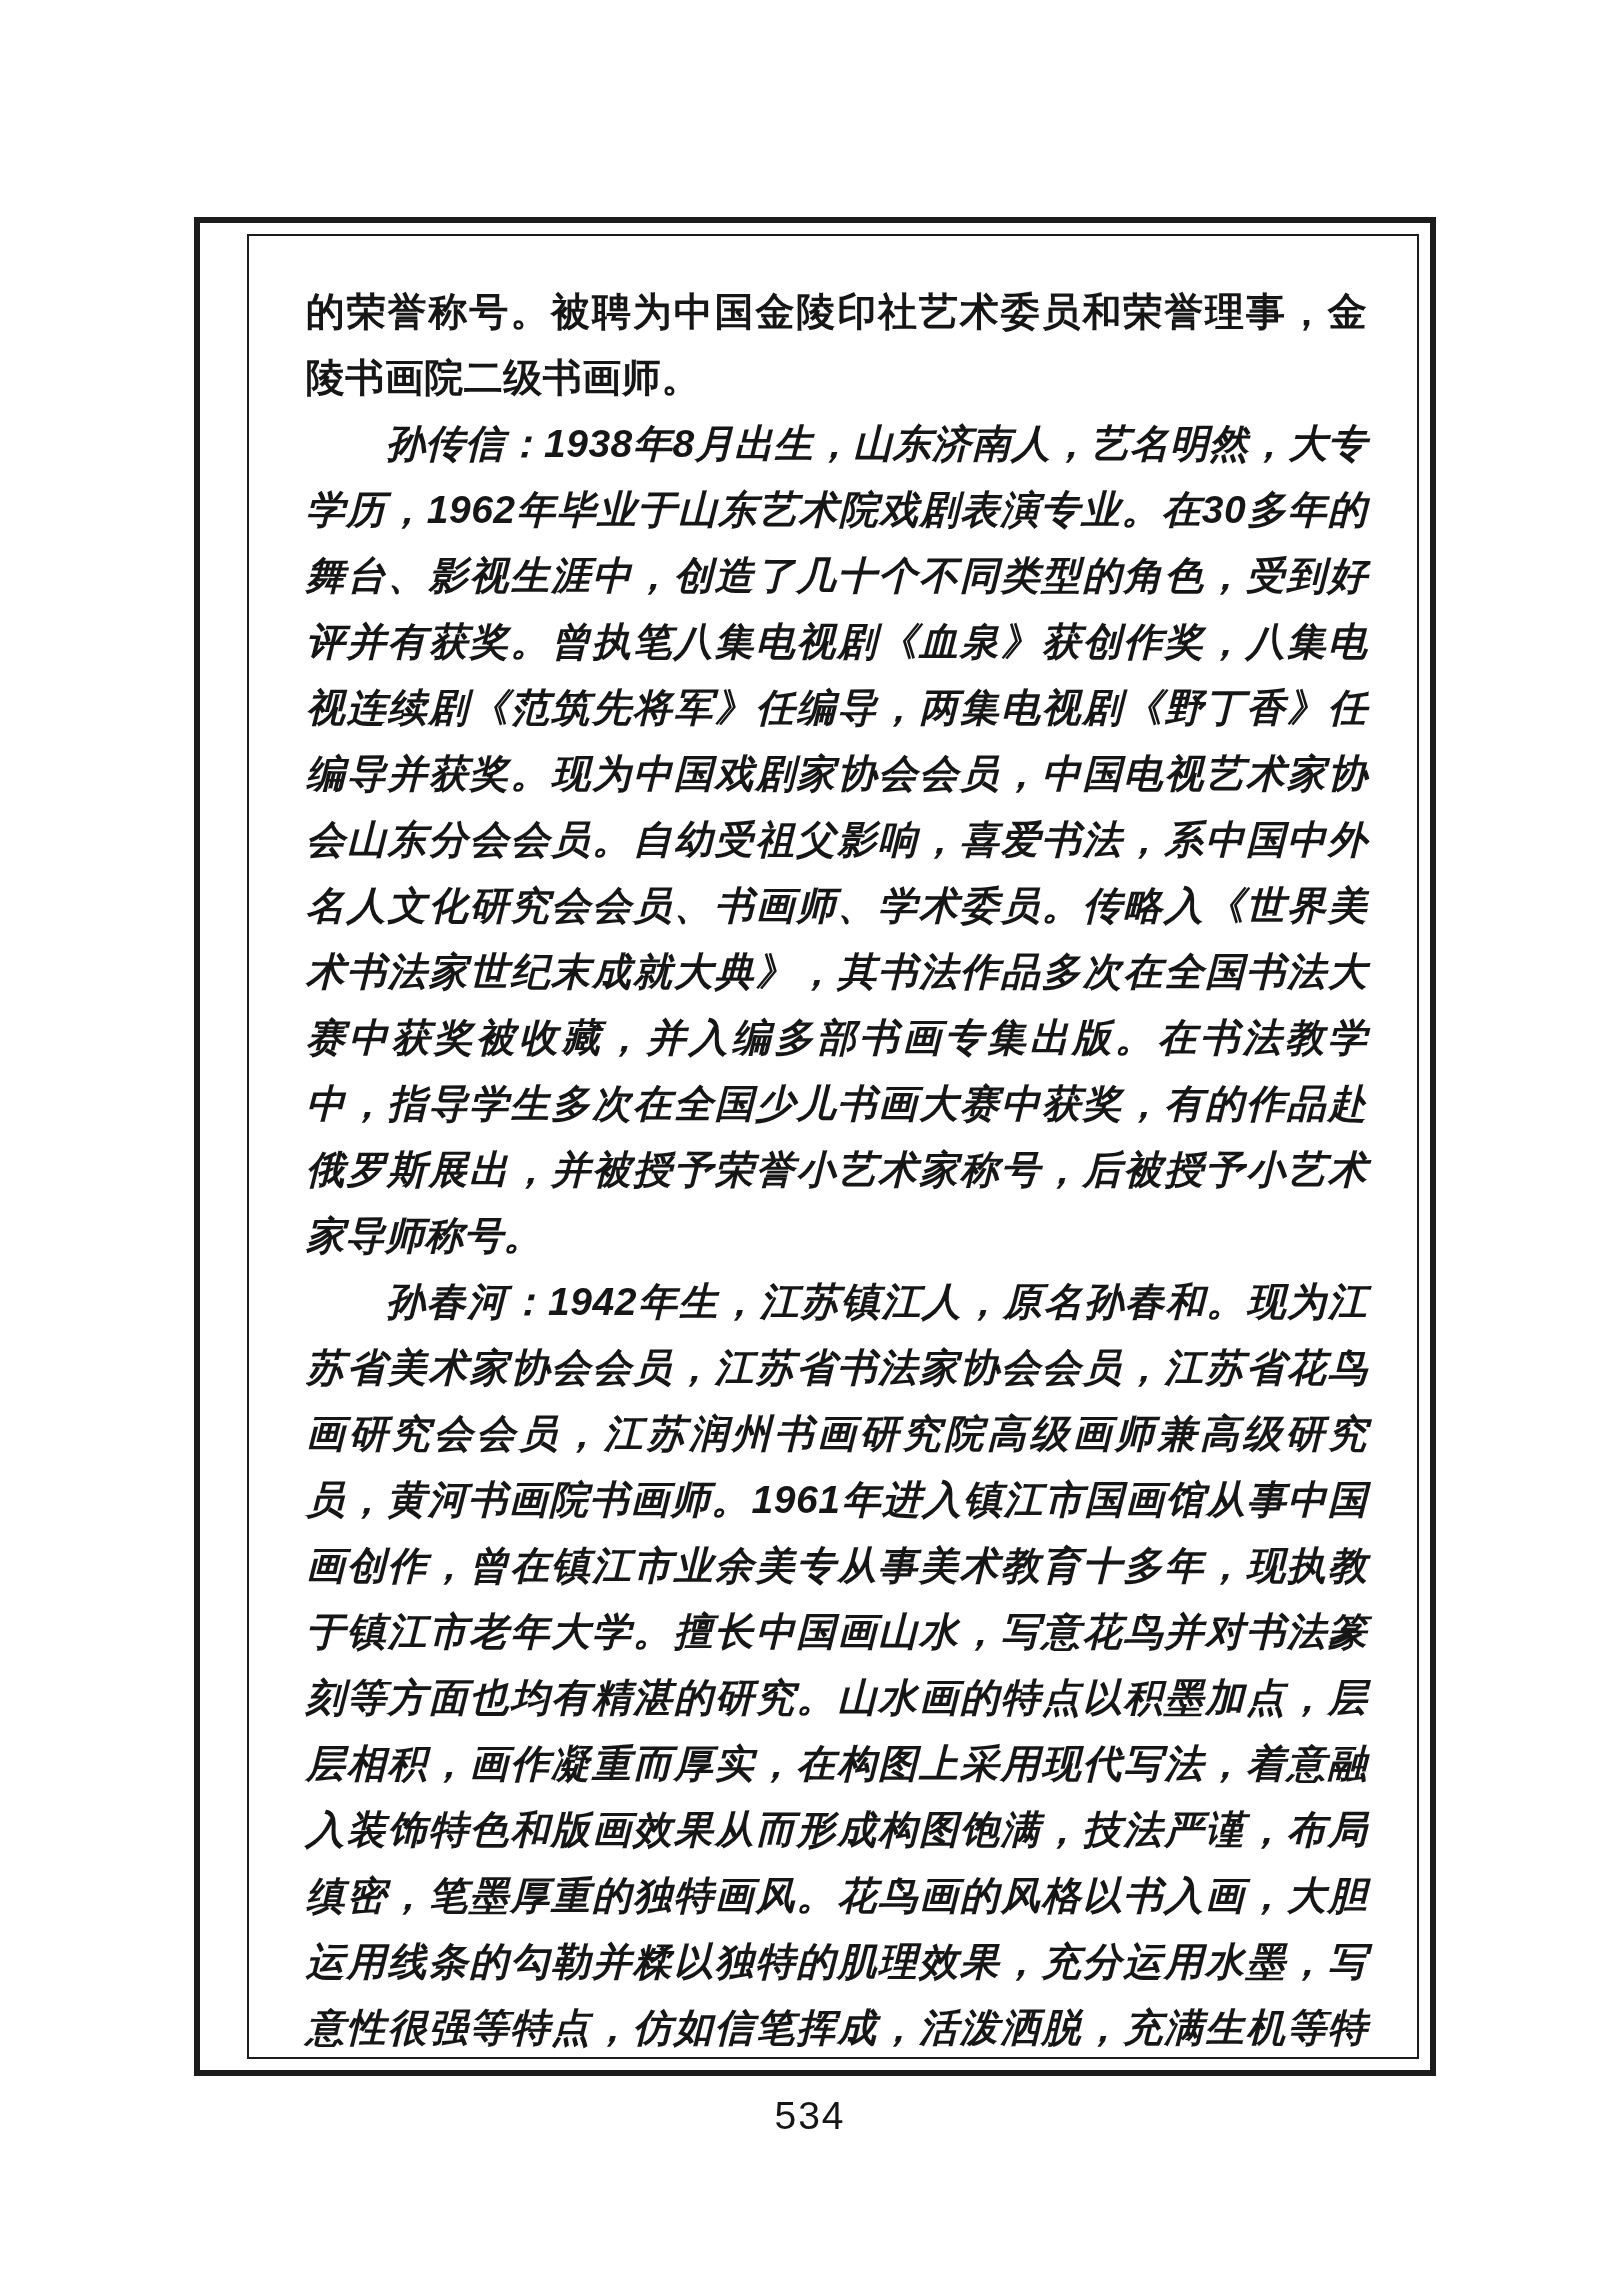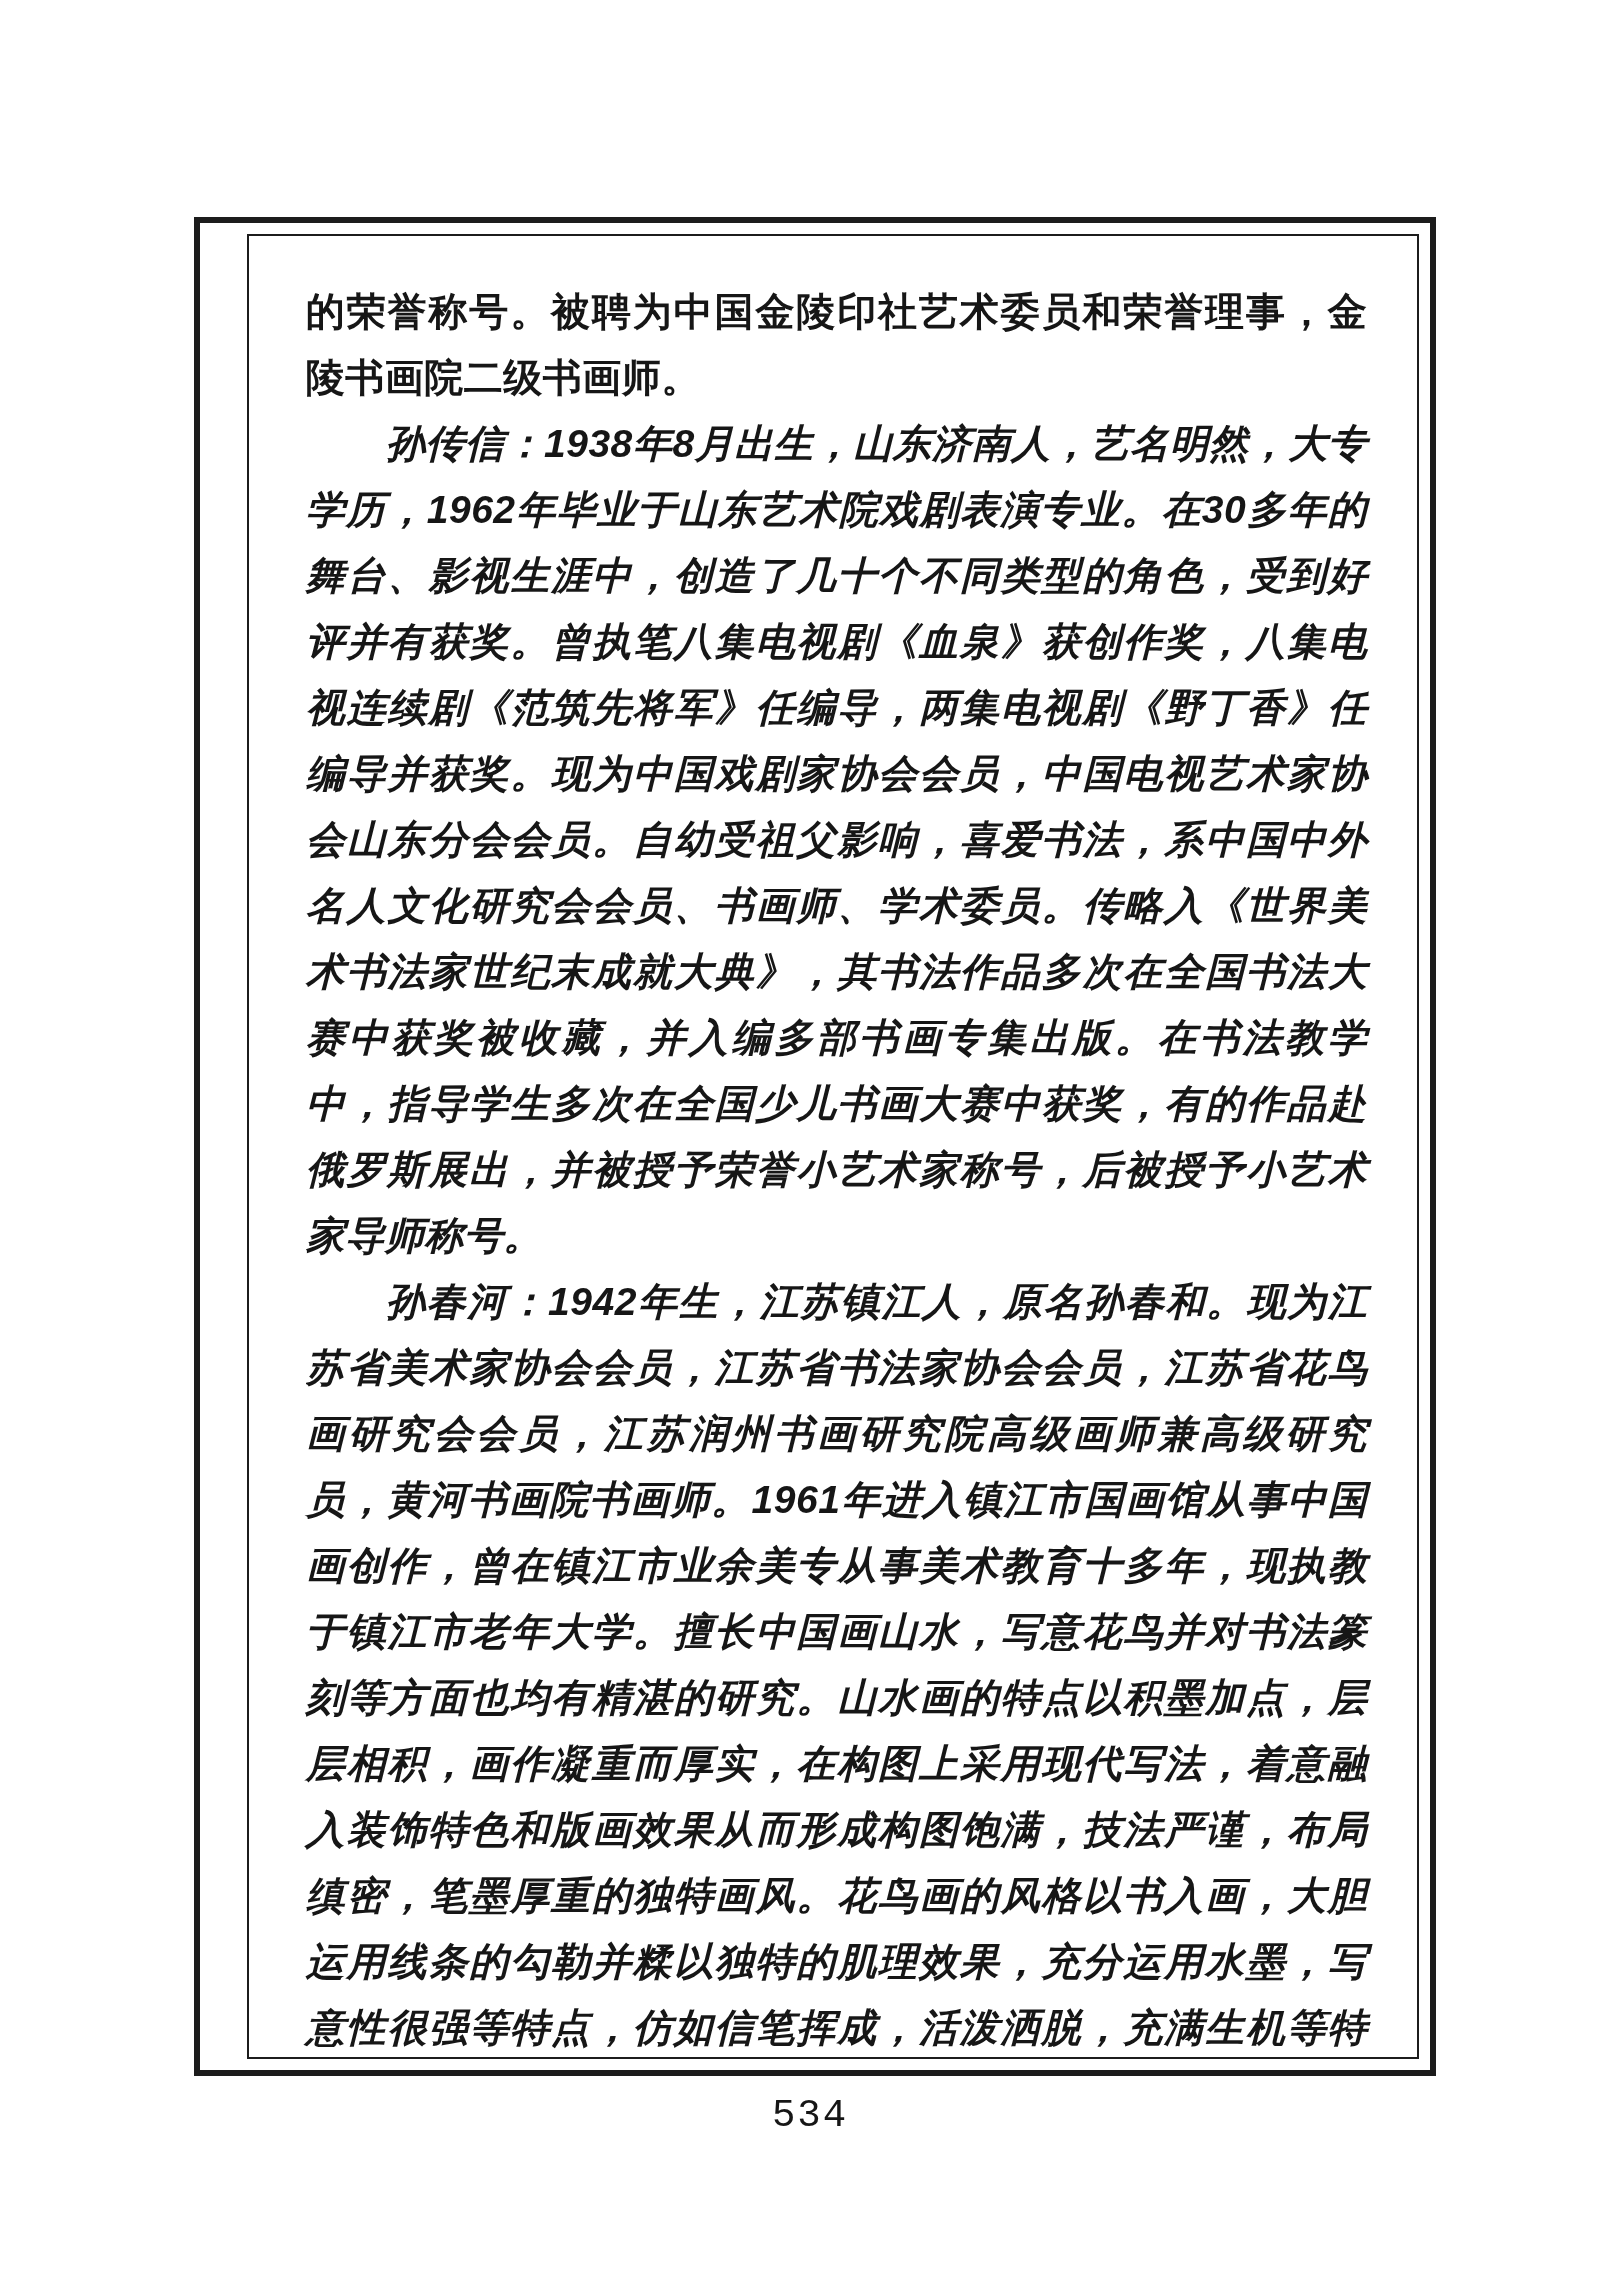--- a/index.html
+++ b/index.html
@@ -46,21 +46,21 @@
   .body-text p.indent {
     text-indent: 80px;
     font-style: italic;
   }
   .page-number {
     position: absolute;
     left: 0;
     top: 2094px;
     width: 100%;
     text-align: center;
-    font-family: Liberation Mono, monospace;
+    font-family: Liberation Sans, sans-serif;
     font-size: 39px;
     font-weight: normal;
     color: #161616;
     letter-spacing: 2px;
   }
 </style>
 </head>
 <body>
 
 <div class="sheet">

